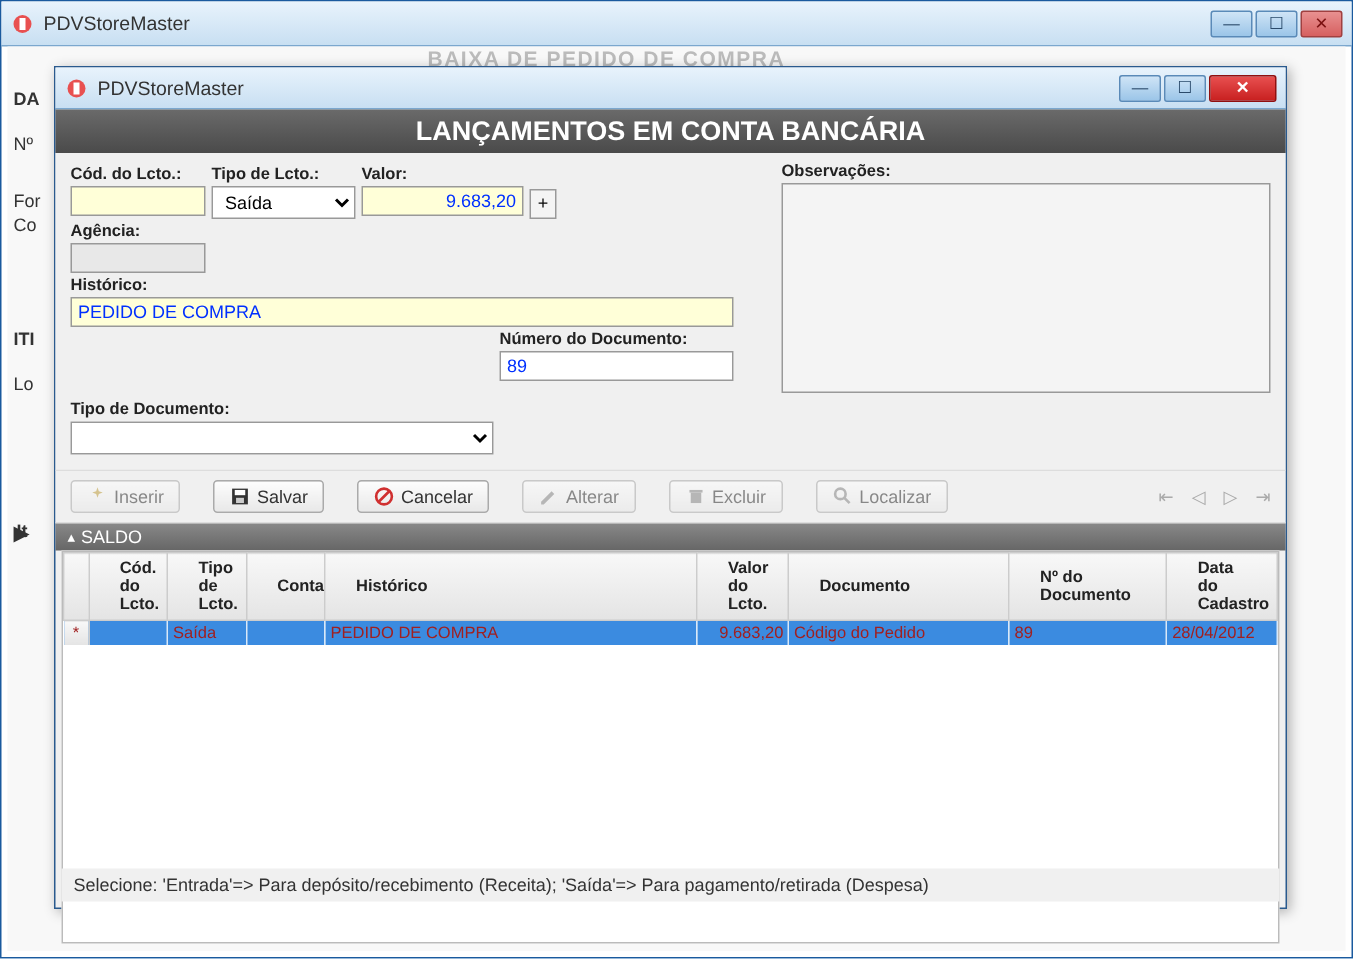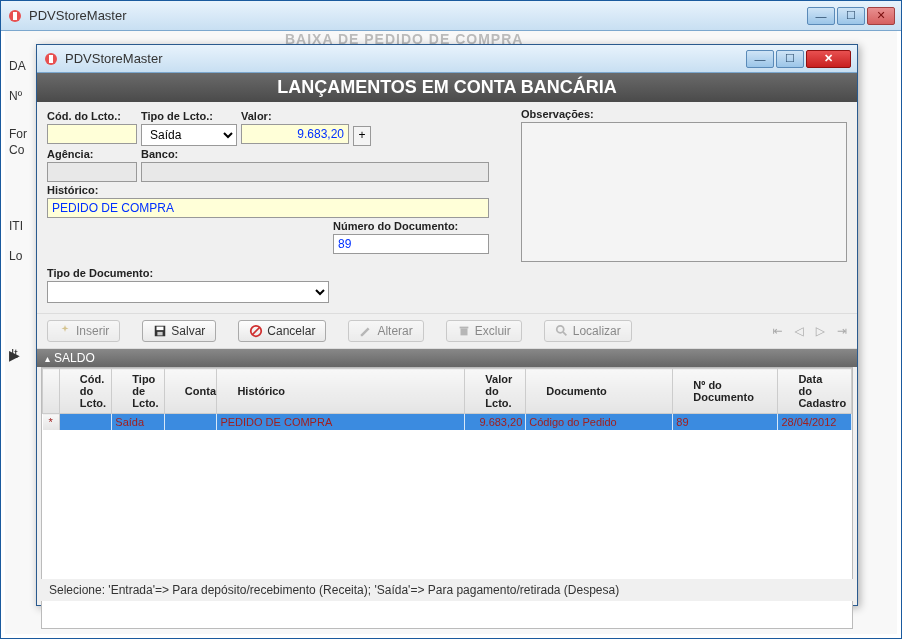--- a/index.html
+++ b/index.html
@@ -9,21 +9,21 @@
     .outer-window { position: absolute; top: 0; left: 0; width: 902px; height: 639px; border: 1px solid #1a5a9e; background: #fff; }
     .outer-titlebar { height: 30px; background: linear-gradient(#e8f3fc, #c8dff2); display: flex; align-items: center; padding: 0 6px; border-bottom: 1px solid #7ba7ce; }
     .outer-titlebar .icon { width: 16px; height: 16px; margin-right: 6px; }
     .outer-titlebar .title { flex: 1; font-size: 13px; color: #333; }
     .win-controls { display: flex; gap: 2px; }
     .win-btn { width: 28px; height: 18px; background: linear-gradient(#cfe4f6, #9bc5e8); border: 1px solid #5a8ab8; border-radius: 2px; display: flex; align-items: center; justify-content: center; color: #2a4a6a; font-size: 11px; cursor: pointer; }
     .win-btn.close { background: linear-gradient(#e89090, #d66060); border-color: #a04040; color: #7a1010; }
 
     .back-content { position: absolute; top: 30px; left: 4px; right: 4px; bottom: 4px; background: #f8f8f8; }
     .back-banner { position: absolute; top: 0; left: 280px; color: #bbb; font-size: 14px; font-weight: bold; letter-spacing: 1px; }
-    .back-label { position: absolute; font-size: 12px; font-weight: normal; color: #333; }
+    .back-label { position: absolute; font-size: 12px; font-weight: bold; color: #333; }
     .back-arrow { position: absolute; left: 4px; top: 316px; font-size: 14px; color: #333; }
 
     
     .modal { position: absolute; top: 44px; left: 36px; width: 822px; height: 562px; border: 1px solid #2a5a8e; background: #f0f0f0; box-shadow: 2px 2px 8px rgba(0,0,0,0.3); }
     .modal-titlebar { height: 28px; background: linear-gradient(#e8f3fc, #c8dff2); display: flex; align-items: center; padding: 0 6px; border-bottom: 1px solid #7ba7ce; }
     .modal-titlebar .icon { width: 16px; height: 16px; margin-right: 6px; }
     .modal-titlebar .title { flex: 1; font-size: 13px; color: #333; }
     .modal .win-btn.close2 { width: 45px; background: linear-gradient(#e85050, #c82020); border-color: #901010; color: #fff; font-weight: bold; }
 
     .modal-header { background: linear-gradient(#6a6a6a, #4a4a4a); color: #fff; text-align: center; padding: 4px 0; font-size: 18px; font-weight: bold; }
@@ -128,24 +128,20 @@
       <div class="field" style="width:108px;">
         <label>Valor:</label>
         <input class="highlight value-right" value="9.683,20" style="">
       </div>
       <div class="plus-btn">+</div>
     </div>
 
     <div class="form-row">
       <div class="field" style="width:90px;">
         <label>Agência:</label>
-        <input class="readonly" readonly="" value="" style="">
-      </div>
-      <div class="field" style="width:348px;">
-        <label>Banco:</label>
         <input class="readonly" readonly="" value="" style="">
       </div>
     </div>
 
     <div class="form-row">
       <div class="field" style="width:442px;">
         <label>Histórico:</label>
         <input class="highlight" style="color: rgb(0, 48, 255);" value="PEDIDO DE COMPRA">
       </div>
     </div>

